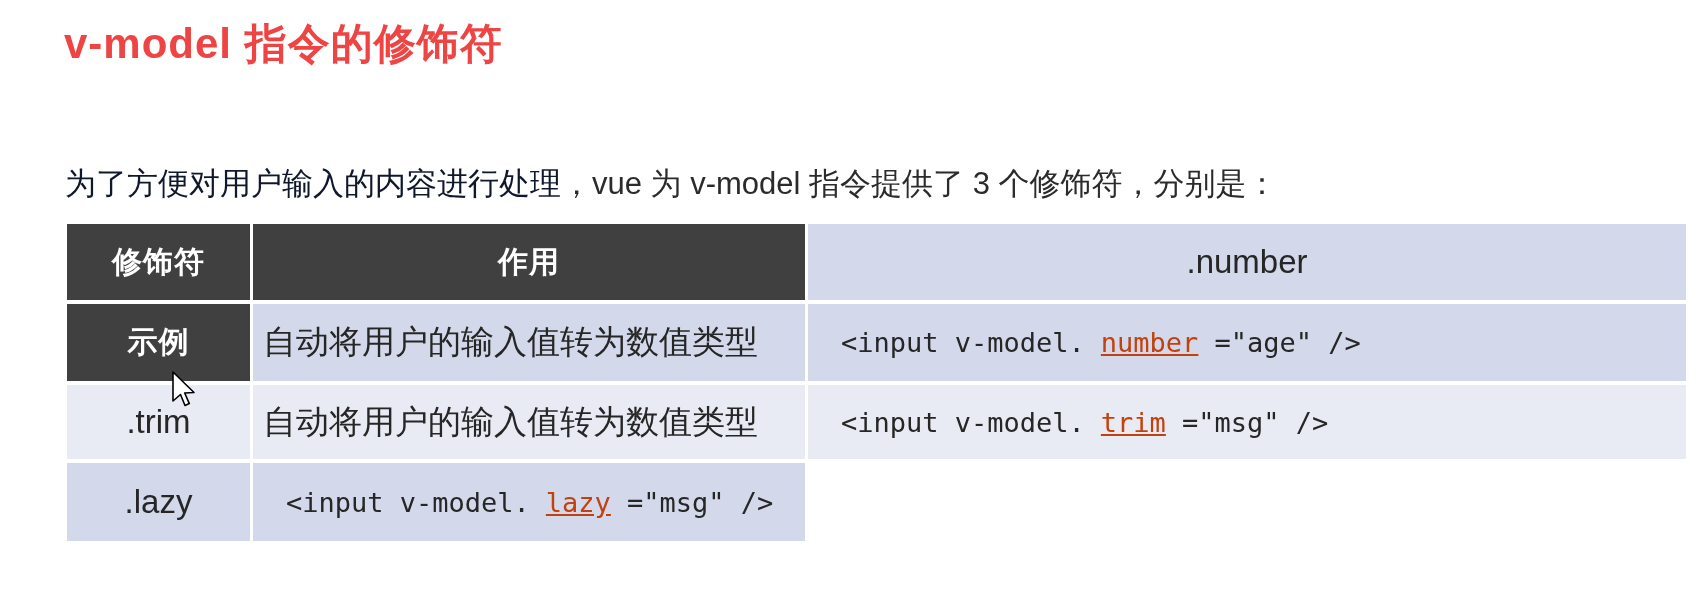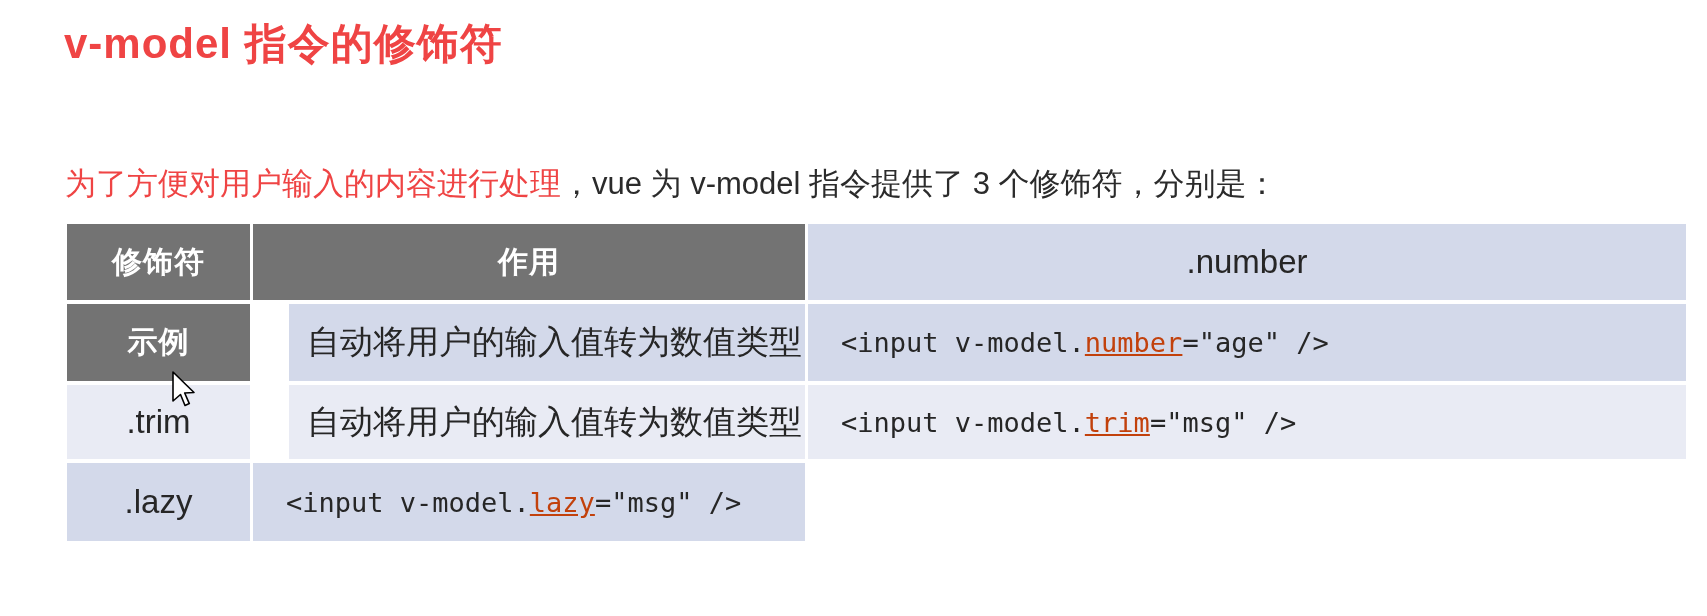--- a/index.html
+++ b/index.html
@@ -13,46 +13,46 @@
   }
   .page-title {
     position:absolute; left:64px; top:16px;
     font-size:42px; font-weight:bold; color:#ef4444;
     letter-spacing:1px;
   }
   .intro {
     position:absolute; left:65px; top:163px;
     font-size:31px; color:#2b2b2b; white-space:nowrap;
   }
-  .intro .red { color:#ef4444; }
+  .intro .red { color:#0f172a; }
   .mod-table {
     position:absolute; left:67px; top:224px;
     display:grid;
     grid-template-columns:183px 552px 878px;
     grid-template-rows:76px 77px 74px 78px;
     gap:4px 3px;
   }
   .cell {
     display:flex; align-items:center; justify-content:center;
     font-size:33px;
   }
   .th {
-    background:#737373; color:#ffffff;
+    background:#404040; color:#ffffff;
     font-weight:bold; font-size:30px;
     letter-spacing:1px;
   }
   .r-odd  { background:#d3d9ea; }
   .r-even { background:#e9ebf4; }
   .c-effect {
-    justify-content:flex-start; padding-left:18px;margin-left:36px;
+    justify-content:flex-start; padding-left:10px;
   }
   .c-code {
     justify-content:flex-start; padding-left:33px;
     font-family:"DejaVu Sans Mono","Liberation Mono",monospace;
-    font-size:27px; white-space:pre;
+    font-size:27px; white-space:pre;gap:16px;
   }
   .c-code .kw { color:#c2410c;text-decoration:underline; }
   .cursor {
     position:absolute; left:172px; top:371px;
     width:26px; height:38px; pointer-events:none;
   }
 </style>
 </head>
 <body>
 

